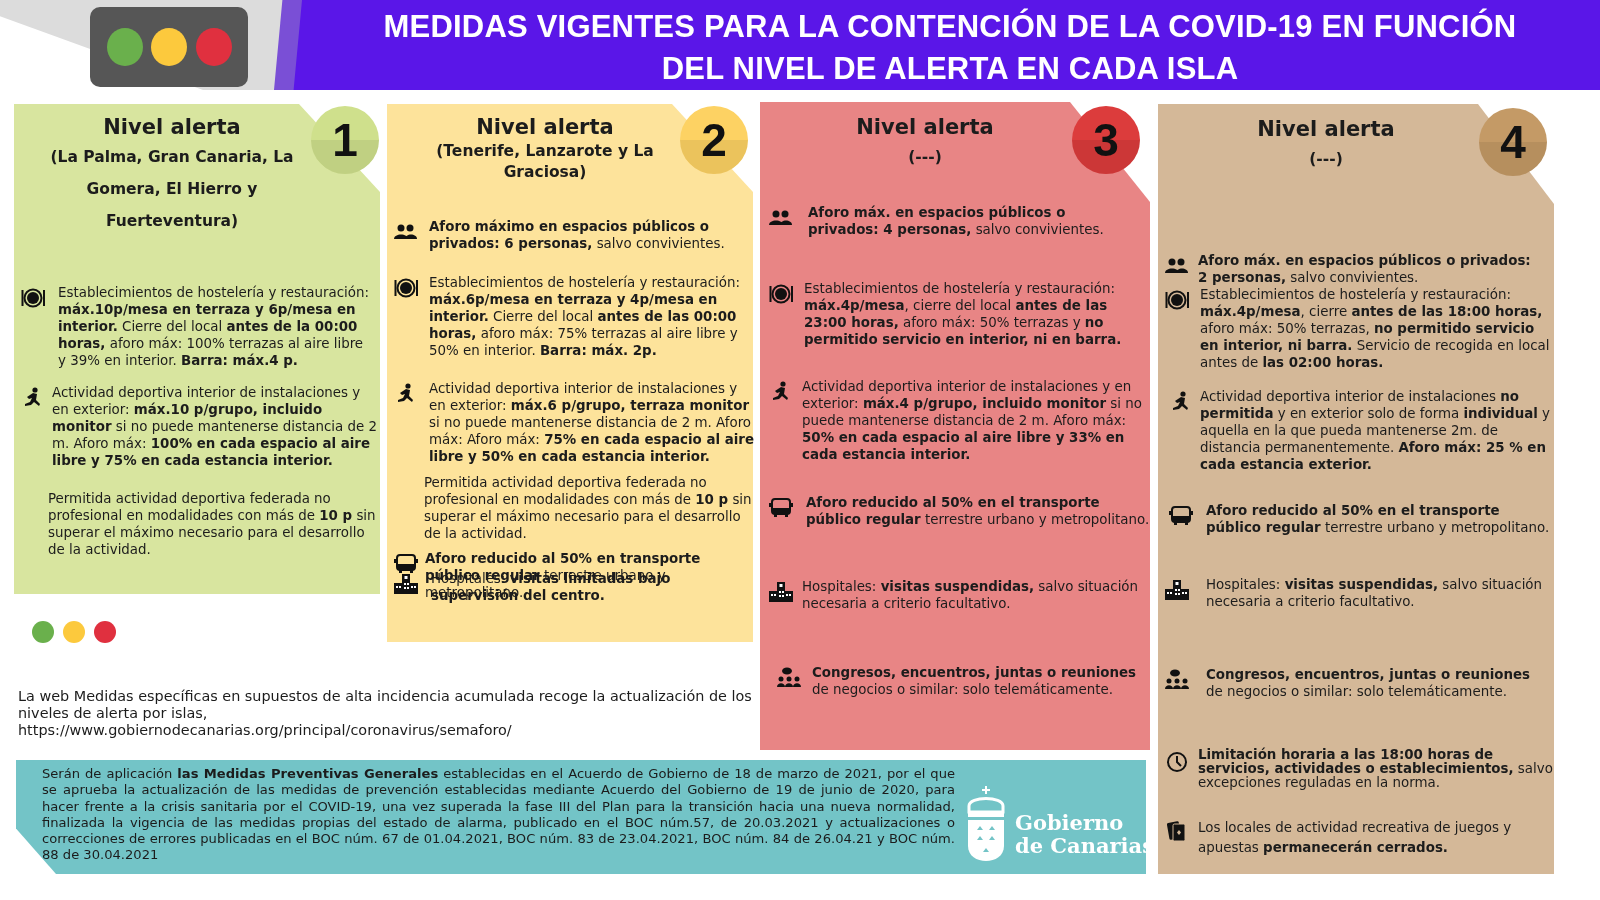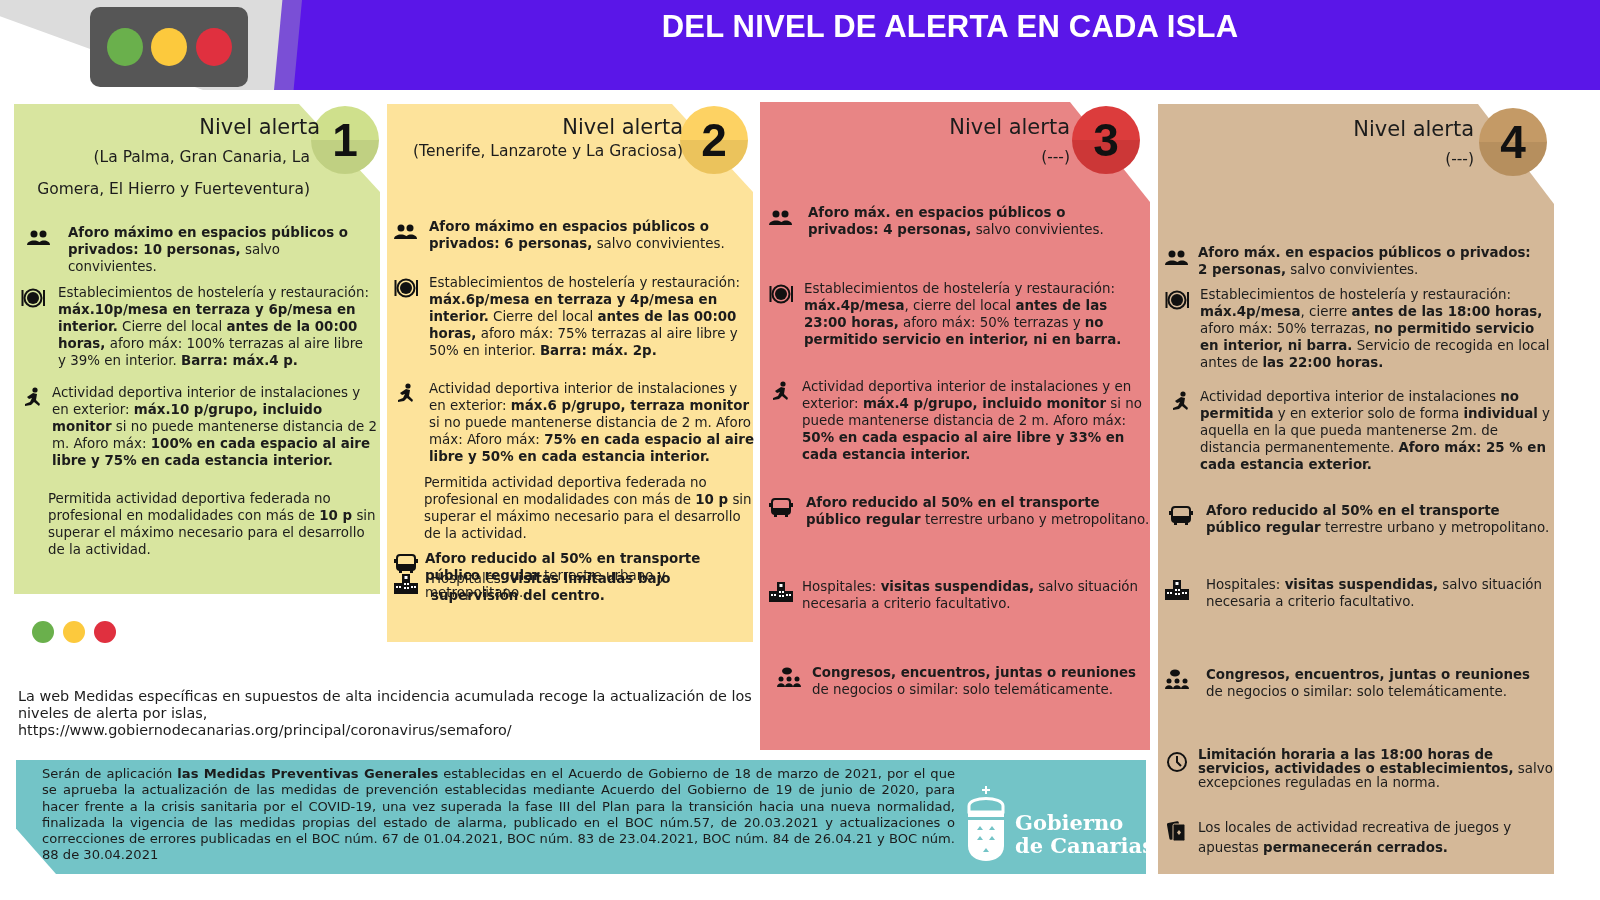--- a/index.html
+++ b/index.html
@@ -15,21 +15,21 @@
   .hdr-purple { position: absolute; left: 276px; top: 0; width: 1324px; height: 90px; background: #5a16e8;
     clip-path: polygon(8px 0, 100% 0, 100% 100%, 0 100%); }
   .hdr-purple-edge { position: absolute; left: 274px; top: 0; width: 28px; height: 90px; background: #7a4fd6;
     clip-path: polygon(30% 0, 100% 0, 70% 100%, 0 100%); }
   .hdr-title { position: absolute; left: 300px; top: 6px; width: 1300px; text-align: center; color: #fff;
     font-family: "Liberation Sans", sans-serif; font-weight: bold; font-size: 31px; line-height: 42px; letter-spacing: 0.2px; }
 
   
   .card { position: absolute; }
   .card-bg { position: absolute; inset: 0; }
-  .card-title { position: absolute; left: 0; right: 60px; text-align: right; font-weight: normal; }
+  .card-title { position: absolute; left: 0; right: 60px; text-align: center; font-weight: bold; }
   .card-title .t1 { font-size: 21px; line-height: 27px; display: block; }
   .card-title .t2 { font-size: 15.5px; line-height: 32px; display: block; }
   .badge { position: absolute; width: 68px; height: 68px; border-radius: 50%; display: flex; align-items: center; justify-content: center;
     font-family: "Liberation Sans", sans-serif; font-weight: bold; font-size: 46px; color: #111; overflow: hidden; }
   .badge span { position: relative; z-index: 2; }
   .badge::after { content: ""; position: absolute; left: 0; top: 0; width: 100%; height: 100%; background: rgba(0,0,0,0.07);
     clip-path: polygon(0 0, 0 100%, 100% 100%); transform: rotate(-45deg); }
 
   .item { position: absolute; display: flex; align-items: flex-start; font-size: 13.4px; line-height: 17px; }
   .item .ic { width: 30px; flex: 0 0 30px; height: 24px; display: flex; align-items: center; justify-content: center; margin-top: 2px; }
@@ -60,20 +60,21 @@
 
 <div class="hdr-grey"></div>
 <div class="traffic">
   <div class="light" style="background:#6ab04c"></div>
   <div class="light" style="background:#fcc93d"></div>
   <div class="light" style="background:#e0303f"></div>
 </div>
 <div class="hdr-purple"></div>
 <div class="hdr-purple-edge"></div>
 <div class="hdr-title">
+  <div>MEDIDAS VIGENTES PARA LA CONTENCIÓN DE LA COVID-19 EN FUNCIÓN</div>
   <div>DEL NIVEL DE ALERTA EN CADA ISLA</div>
 </div>
 
 <svg width="0" height="0" style="position:absolute">
   <defs>
     <g id="i-people">
       <circle cx="8" cy="6" r="3.5" fill="#111"></circle>
         <circle cx="17" cy="6" r="3.5" fill="#111"></circle>
       <path d="M1 17 C1 11 15 11 15 17 Z" fill="#111"></path>
         <path d="M12 17 C12 11 24 11 24 17 Z" fill="#111"></path>
@@ -130,28 +131,20 @@
 
 <div class="card c1">
   <div class="card-bg"></div>
   <div class="badge" style="left:297px;top:2px;background:#cfe08c">
       <span>1</span>
     </div>
   <div class="card-title" style="top:10px;left:10px;right:60px">
     <span class="t1">Nivel alerta</span>
     <span class="t2" style="padding:0 10px">(La Palma, Gran Canaria, La Gomera, El Hierro y Fuerteventura)</span>
   </div>
-  <div class="item" style="left:10px;top:120px;width:340px">
-    <span class="ic">
-        <svg width="26" height="20" viewBox="0 0 26 20">
-          <use href="#i-people"></use>
-        </svg>
-      </span>
-    <span class="tx" style="padding-left:14px"><b>Aforo máximo en espacios públicos o privados: 10 personas,</b><span> salvo convivientes.</span></span>
-  </div>
   <div class="item" style="left:4px;top:180px;width:356px">
     <span class="ic">
         <svg width="26" height="22" viewBox="0 0 26 22">
           <use href="#i-rest"></use>
         </svg>
       </span>
     <span class="tx" style="padding-left:10px"><span>Establecimientos de hostelería y restauración: </span><b>máx.10p/mesa en terraza y 6p/mesa en interior.</b><span> Cierre del local </span><b>antes de la 00:00 horas,</b><span> aforo máx: 100% terrazas al aire libre y 39% en interior. </span><b>Barra: máx.4 p.</b></span>
   </div>
   <div class="item" style="left:4px;top:280px;width:360px">
     <span class="ic">
@@ -281,35 +274,35 @@
 
 <div class="card c4">
   <div class="card-bg"></div>
   <div class="badge" style="left:321px;top:4px;background:#c49a66">
       <span>4</span>
     </div>
   <div class="card-title" style="top:12px;left:20px;right:80px">
     <span class="t1">Nivel alerta</span>
     <span class="t2">(---)</span>
   </div>
-  <div class="item" style="left:4px;top:140px;width:380px">
+  <div class="item" style="left:4px;top:148px;width:380px">
     <span class="ic">
         <svg width="26" height="20" viewBox="0 0 26 20">
           <use href="#i-people"></use>
         </svg>
       </span>
     <span class="tx" style="padding-left:6px"><b>Aforo máx. en espacios públicos o privados: 2 personas,</b><span> salvo convivientes.</span></span>
   </div>
   <div class="item" style="left:4px;top:182px;width:390px">
     <span class="ic">
         <svg width="26" height="22" viewBox="0 0 26 22">
           <use href="#i-rest"></use>
         </svg>
       </span>
-    <span class="tx" style="padding-left:8px"><span>Establecimientos de hostelería y restauración: </span><b>máx.4p/mesa</b><span>, cierre </span><b>antes de las 18:00 horas,</b><span> aforo máx: 50% terrazas, </span><b>no permitido servicio en interior, ni barra.</b><span> Servicio de recogida en local antes de </span><b>las 22:00 horas.</b></span>
+    <span class="tx" style="padding-left:8px"><span>Establecimientos de hostelería y restauración: </span><b>máx.4p/mesa</b><span>, cierre </span><b>antes de las 18:00 horas,</b><span> aforo máx: 50% terrazas, </span><b>no permitido servicio en interior, ni barra.</b><span> Servicio de recogida en local antes de </span><b>las 02:00 horas.</b></span>
   </div>
   <div class="item" style="left:8px;top:284px;width:386px">
     <span class="ic">
         <svg width="24" height="22" viewBox="0 0 24 22">
           <use href="#i-run"></use>
         </svg>
       </span>
     <span class="tx" style="padding-left:4px"><span>Actividad deportiva interior de instalaciones </span><b>no permitida</b><span> y en exterior solo de forma </span><b>individual</b><span> y aquella en la que pueda mantenerse 2m. de distancia permanentemente.  </span><b>Aforo máx: 25 % en cada estancia exterior.</b></span>
   </div>
   <div class="item" style="left:8px;top:398px;width:386px">

